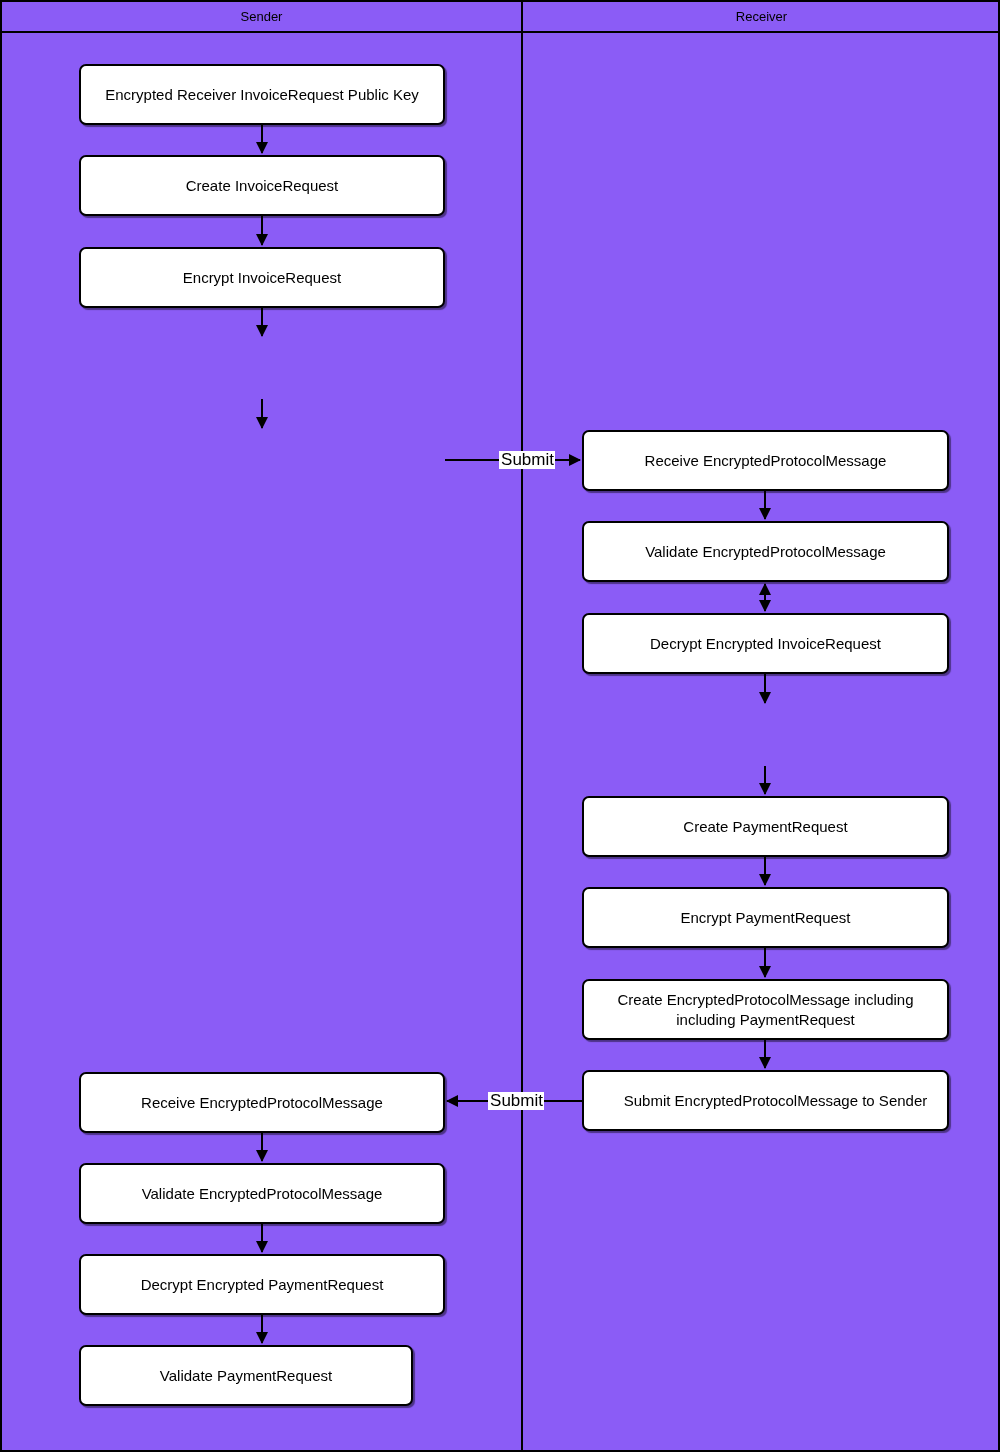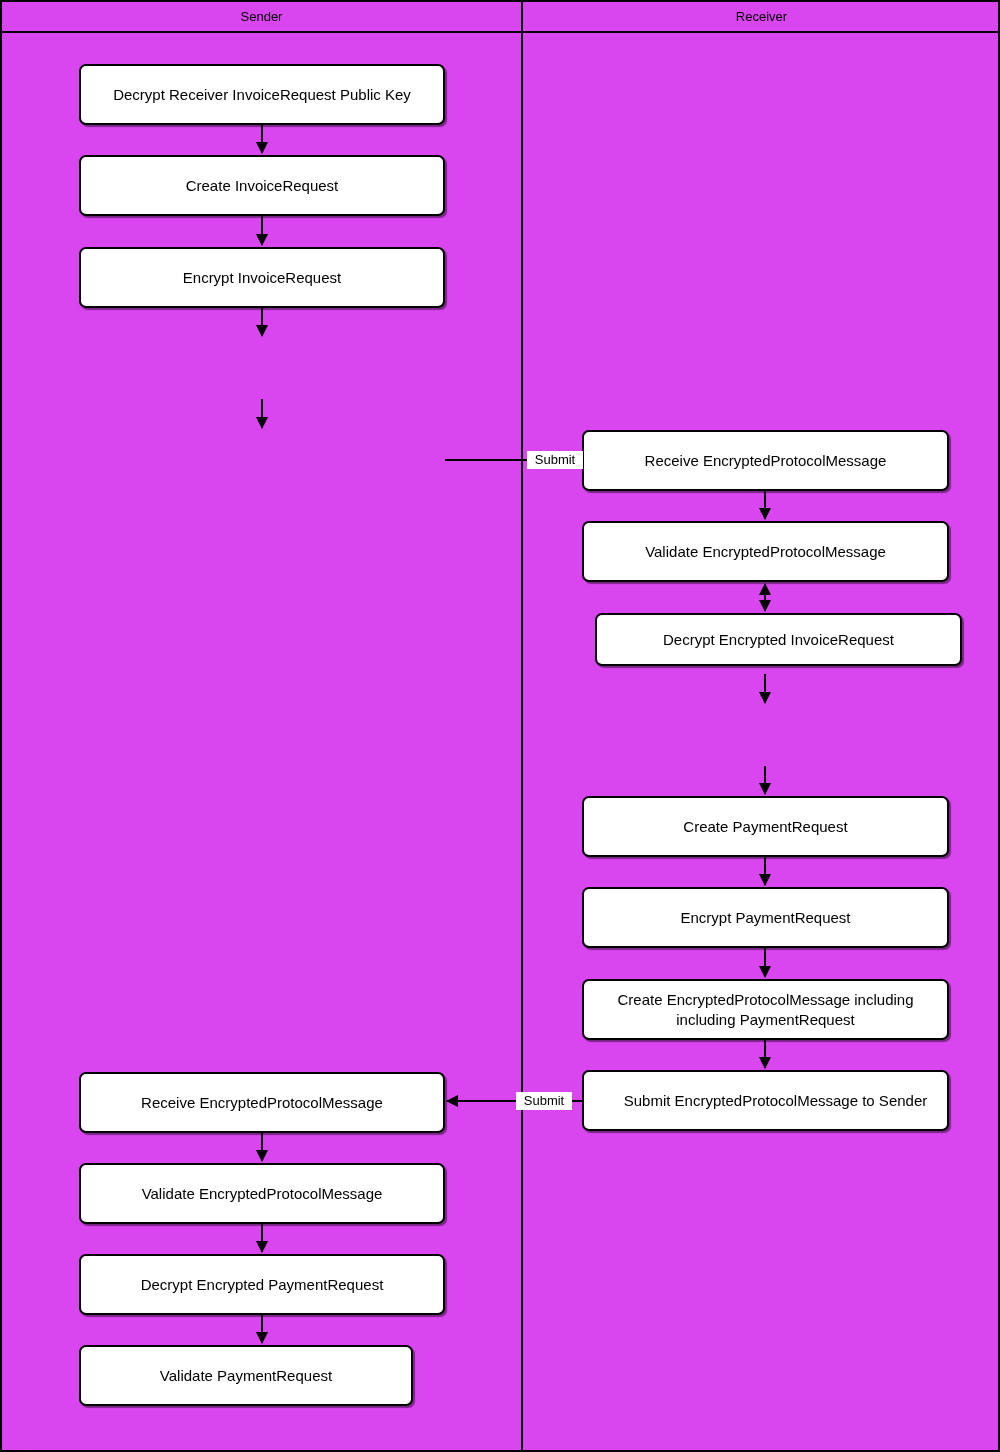--- a/index.html
+++ b/index.html
@@ -1,20 +1,20 @@
 <!DOCTYPE html>
 <html><head>
 <meta charset="utf-8">
 <style>
   html, body { margin: 0; padding: 0; background: #ffffff; }
   .canvas {
     position: relative;
     width: 1000px;
     height: 1452px;
-    background: #d946ef;
+    background: #8b5cf6;
     font-family: "Liberation Sans", sans-serif;
     color: #000000;
     box-sizing: border-box;
     border: 2px solid #000000;
     overflow: hidden;
   }
   .lane-divider {
     position: absolute;
     top: 0; bottom: 0;
     left: 519px;
@@ -58,25 +58,24 @@
   .arrow-layer {
     position: absolute;
     left: 0; top: 0;
     width: 1000px;
     height: 1452px;
     pointer-events: none;
   }
   .edge-label {
     position: absolute;
     background: #ffffff;
-    font-size: 13px;
+    font-size: 17px;
     line-height: 18px;
     padding: 0 1px;
-    text-align: center;
-    margin-left: 28px;
+    text-align: right;
   }
 </style>
 </head>
 <body>
 
 <div class="canvas">
 
   <div class="lane-title sender">Sender</div>
   <div class="lane-title receiver">Receiver</div>
   <div class="header-rule"></div>
@@ -106,21 +105,21 @@
     <line x1="763" y1="764" x2="763" y2="792" stroke="#000" stroke-width="2" marker-end="url(#arr)"></line>
     <line x1="763" y1="855" x2="763" y2="883" stroke="#000" stroke-width="2" marker-end="url(#arr)"></line>
     <line x1="763" y1="946" x2="763" y2="975" stroke="#000" stroke-width="2" marker-end="url(#arr)"></line>
     <line x1="763" y1="1038" x2="763" y2="1066" stroke="#000" stroke-width="2" marker-end="url(#arr)"></line>
 
     <line x1="443" y1="458" x2="578" y2="458" stroke="#000" stroke-width="2" marker-end="url(#arr)"></line>
     <line x1="580" y1="1099" x2="445" y2="1099" stroke="#000" stroke-width="2" marker-end="url(#arr)"></line>
   </svg>
 
   <div class="node" style="left:77px; top:62px;  width:366px; height:61px;">
-      <span>Decrypt Receiver InvoiceRequest Public Key</span>
+      <span>Encrypted Receiver InvoiceRequest Public Key</span>
     </div>
   <div class="node" style="left:77px; top:153px; width:366px; height:61px;">
       <span>Create InvoiceRequest</span>
     </div>
   <div class="node" style="left:77px; top:245px; width:366px; height:61px;">
       <span>Encrypt InvoiceRequest</span>
     </div>
   <div class="node" style="left:77px; top:1070px; width:366px; height:61px;">
       <span>Receive EncryptedProtocolMessage</span>
     </div>
@@ -133,21 +132,21 @@
   <div class="node" style="left:77px; top:1343px; width:334px; height:61px;">
       <span>Validate PaymentRequest</span>
     </div>
 
   <div class="node" style="left:580px; top:428px; width:367px; height:61px;">
       <span>Receive EncryptedProtocolMessage</span>
     </div>
   <div class="node" style="left:580px; top:519px; width:367px; height:61px;">
       <span>Validate EncryptedProtocolMessage</span>
     </div>
-  <div class="node" style="left:593px; top:611px; width:367px; height:53px;">
+  <div class="node" style="left:580px; top:611px; width:367px; height:61px;">
       <span>Decrypt Encrypted InvoiceRequest</span>
     </div>
   <div class="node" style="left:580px; top:794px; width:367px; height:61px;">
       <span>Create PaymentRequest</span>
     </div>
   <div class="node" style="left:580px; top:885px; width:367px; height:61px;">
       <span>Encrypt PaymentRequest</span>
     </div>
   <div class="node" style="left:580px; top:977px; width:367px; height:61px;">
       <span>Create EncryptedProtocolMessage including including PaymentRequest</span>

